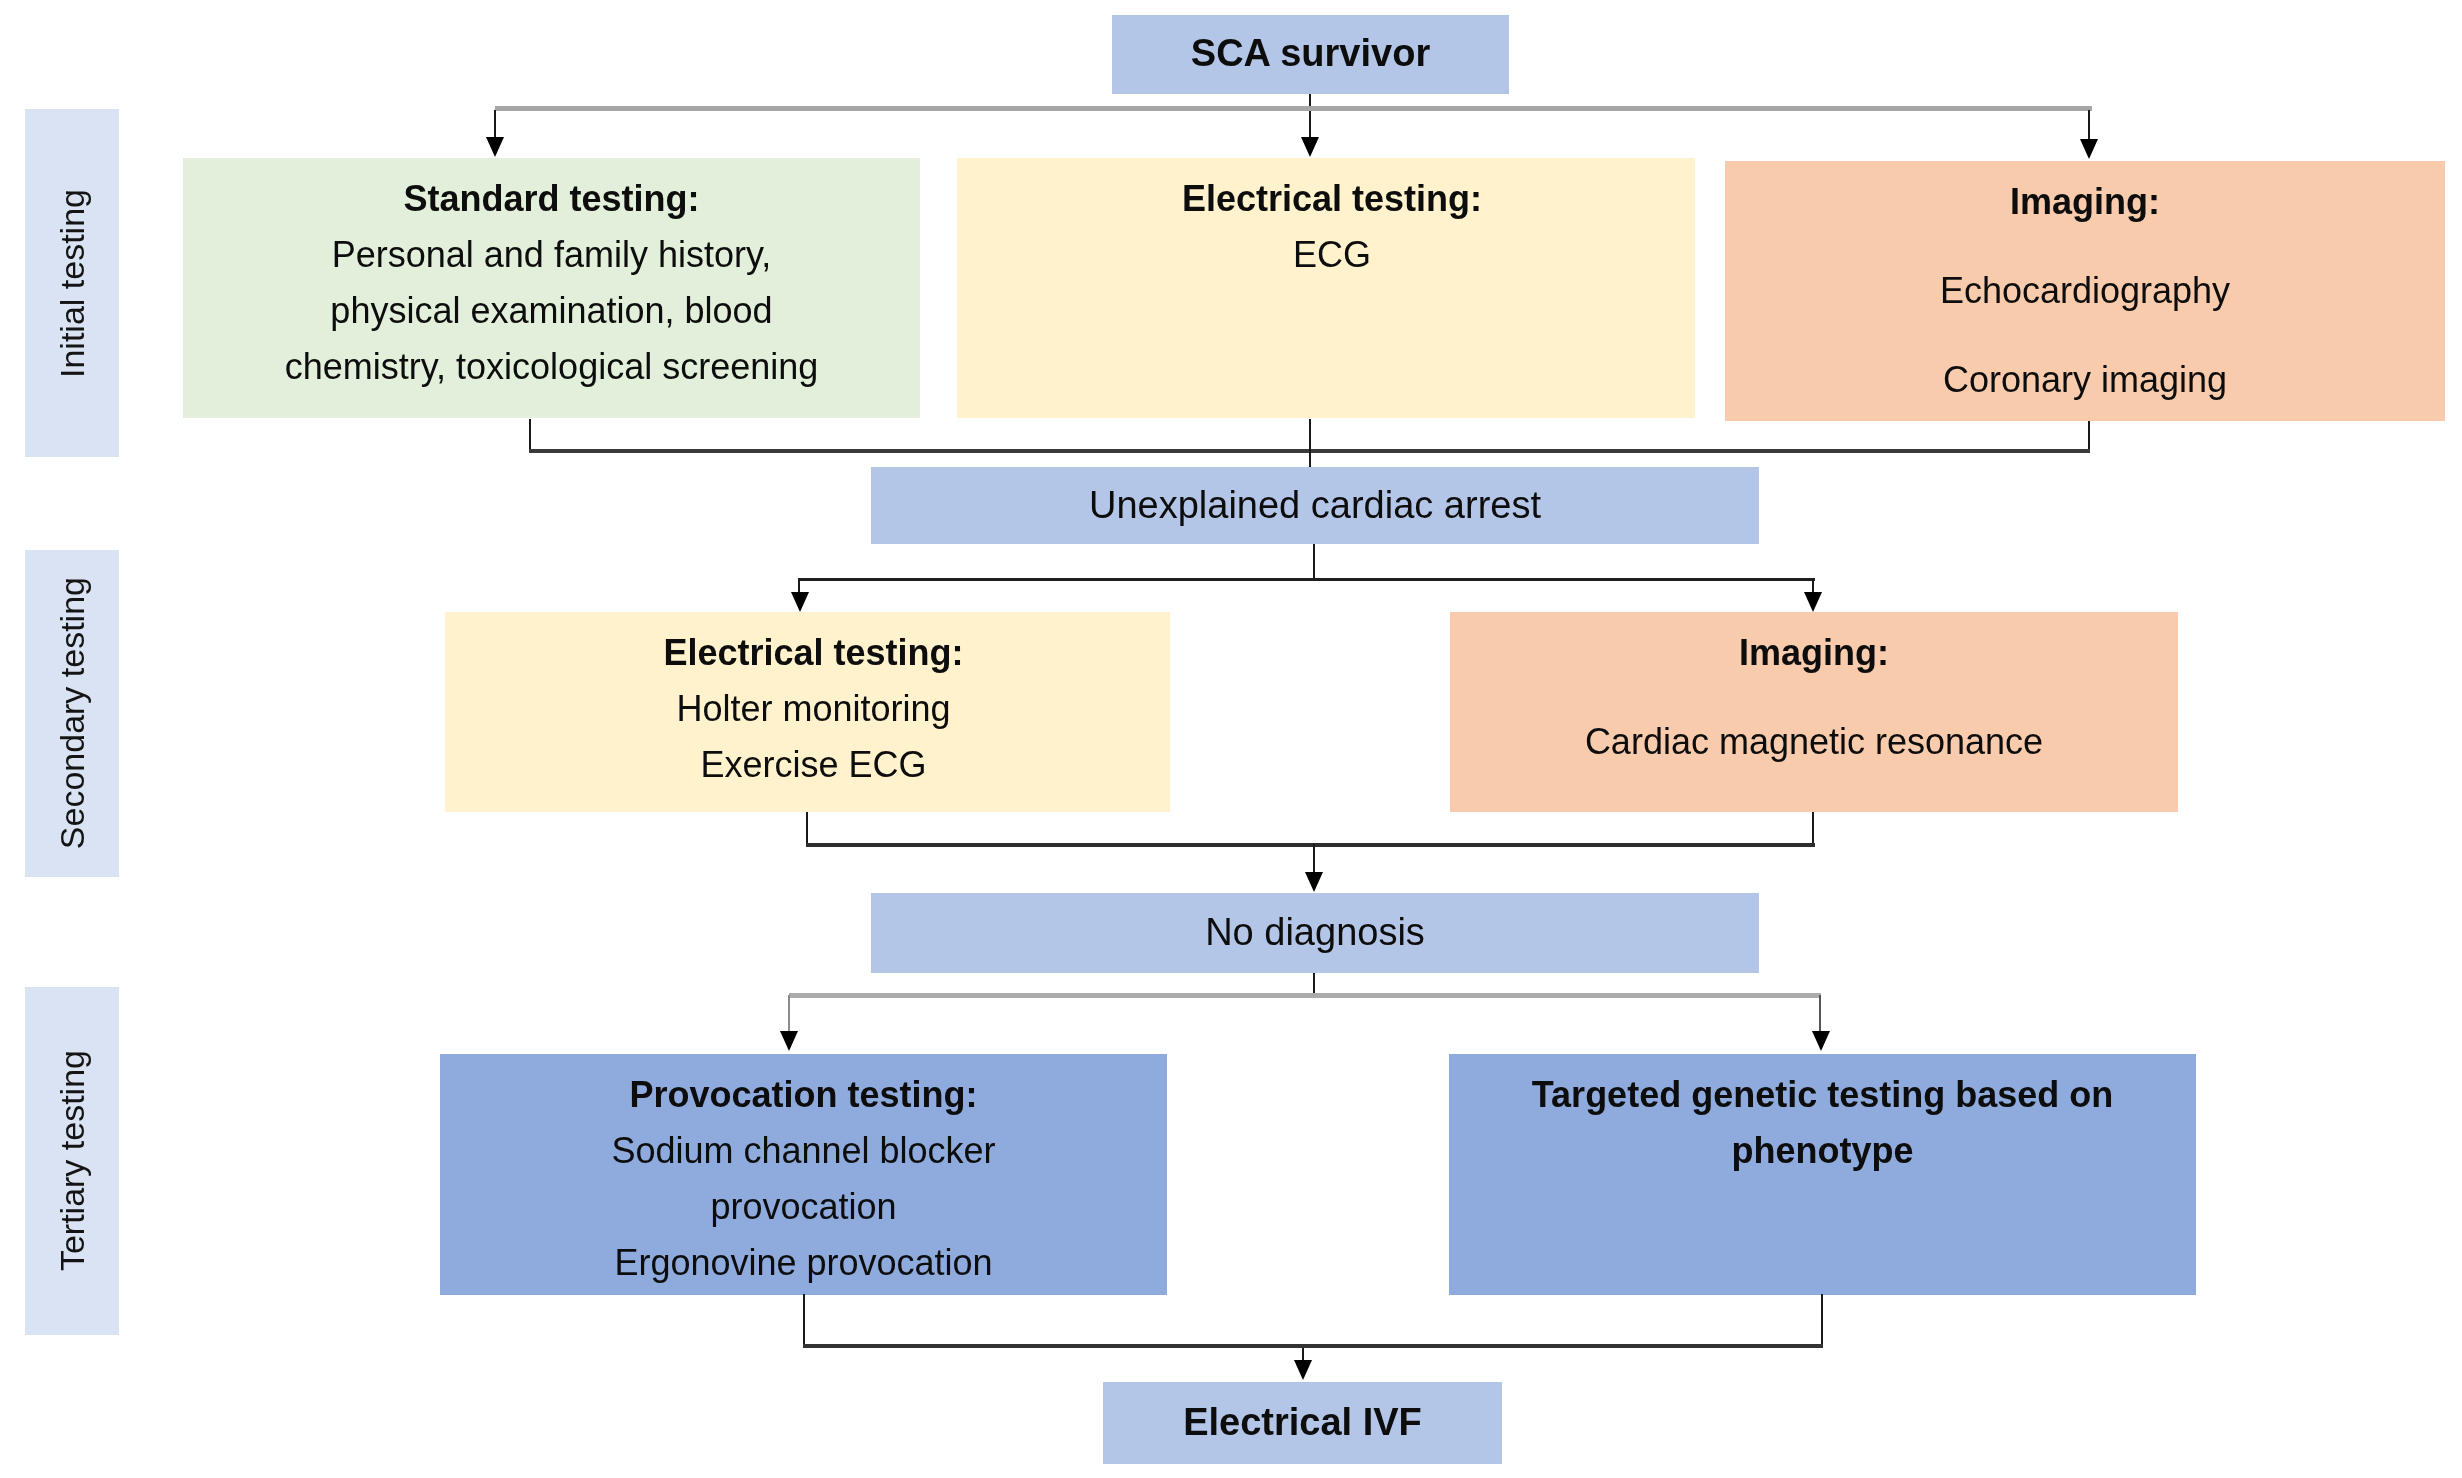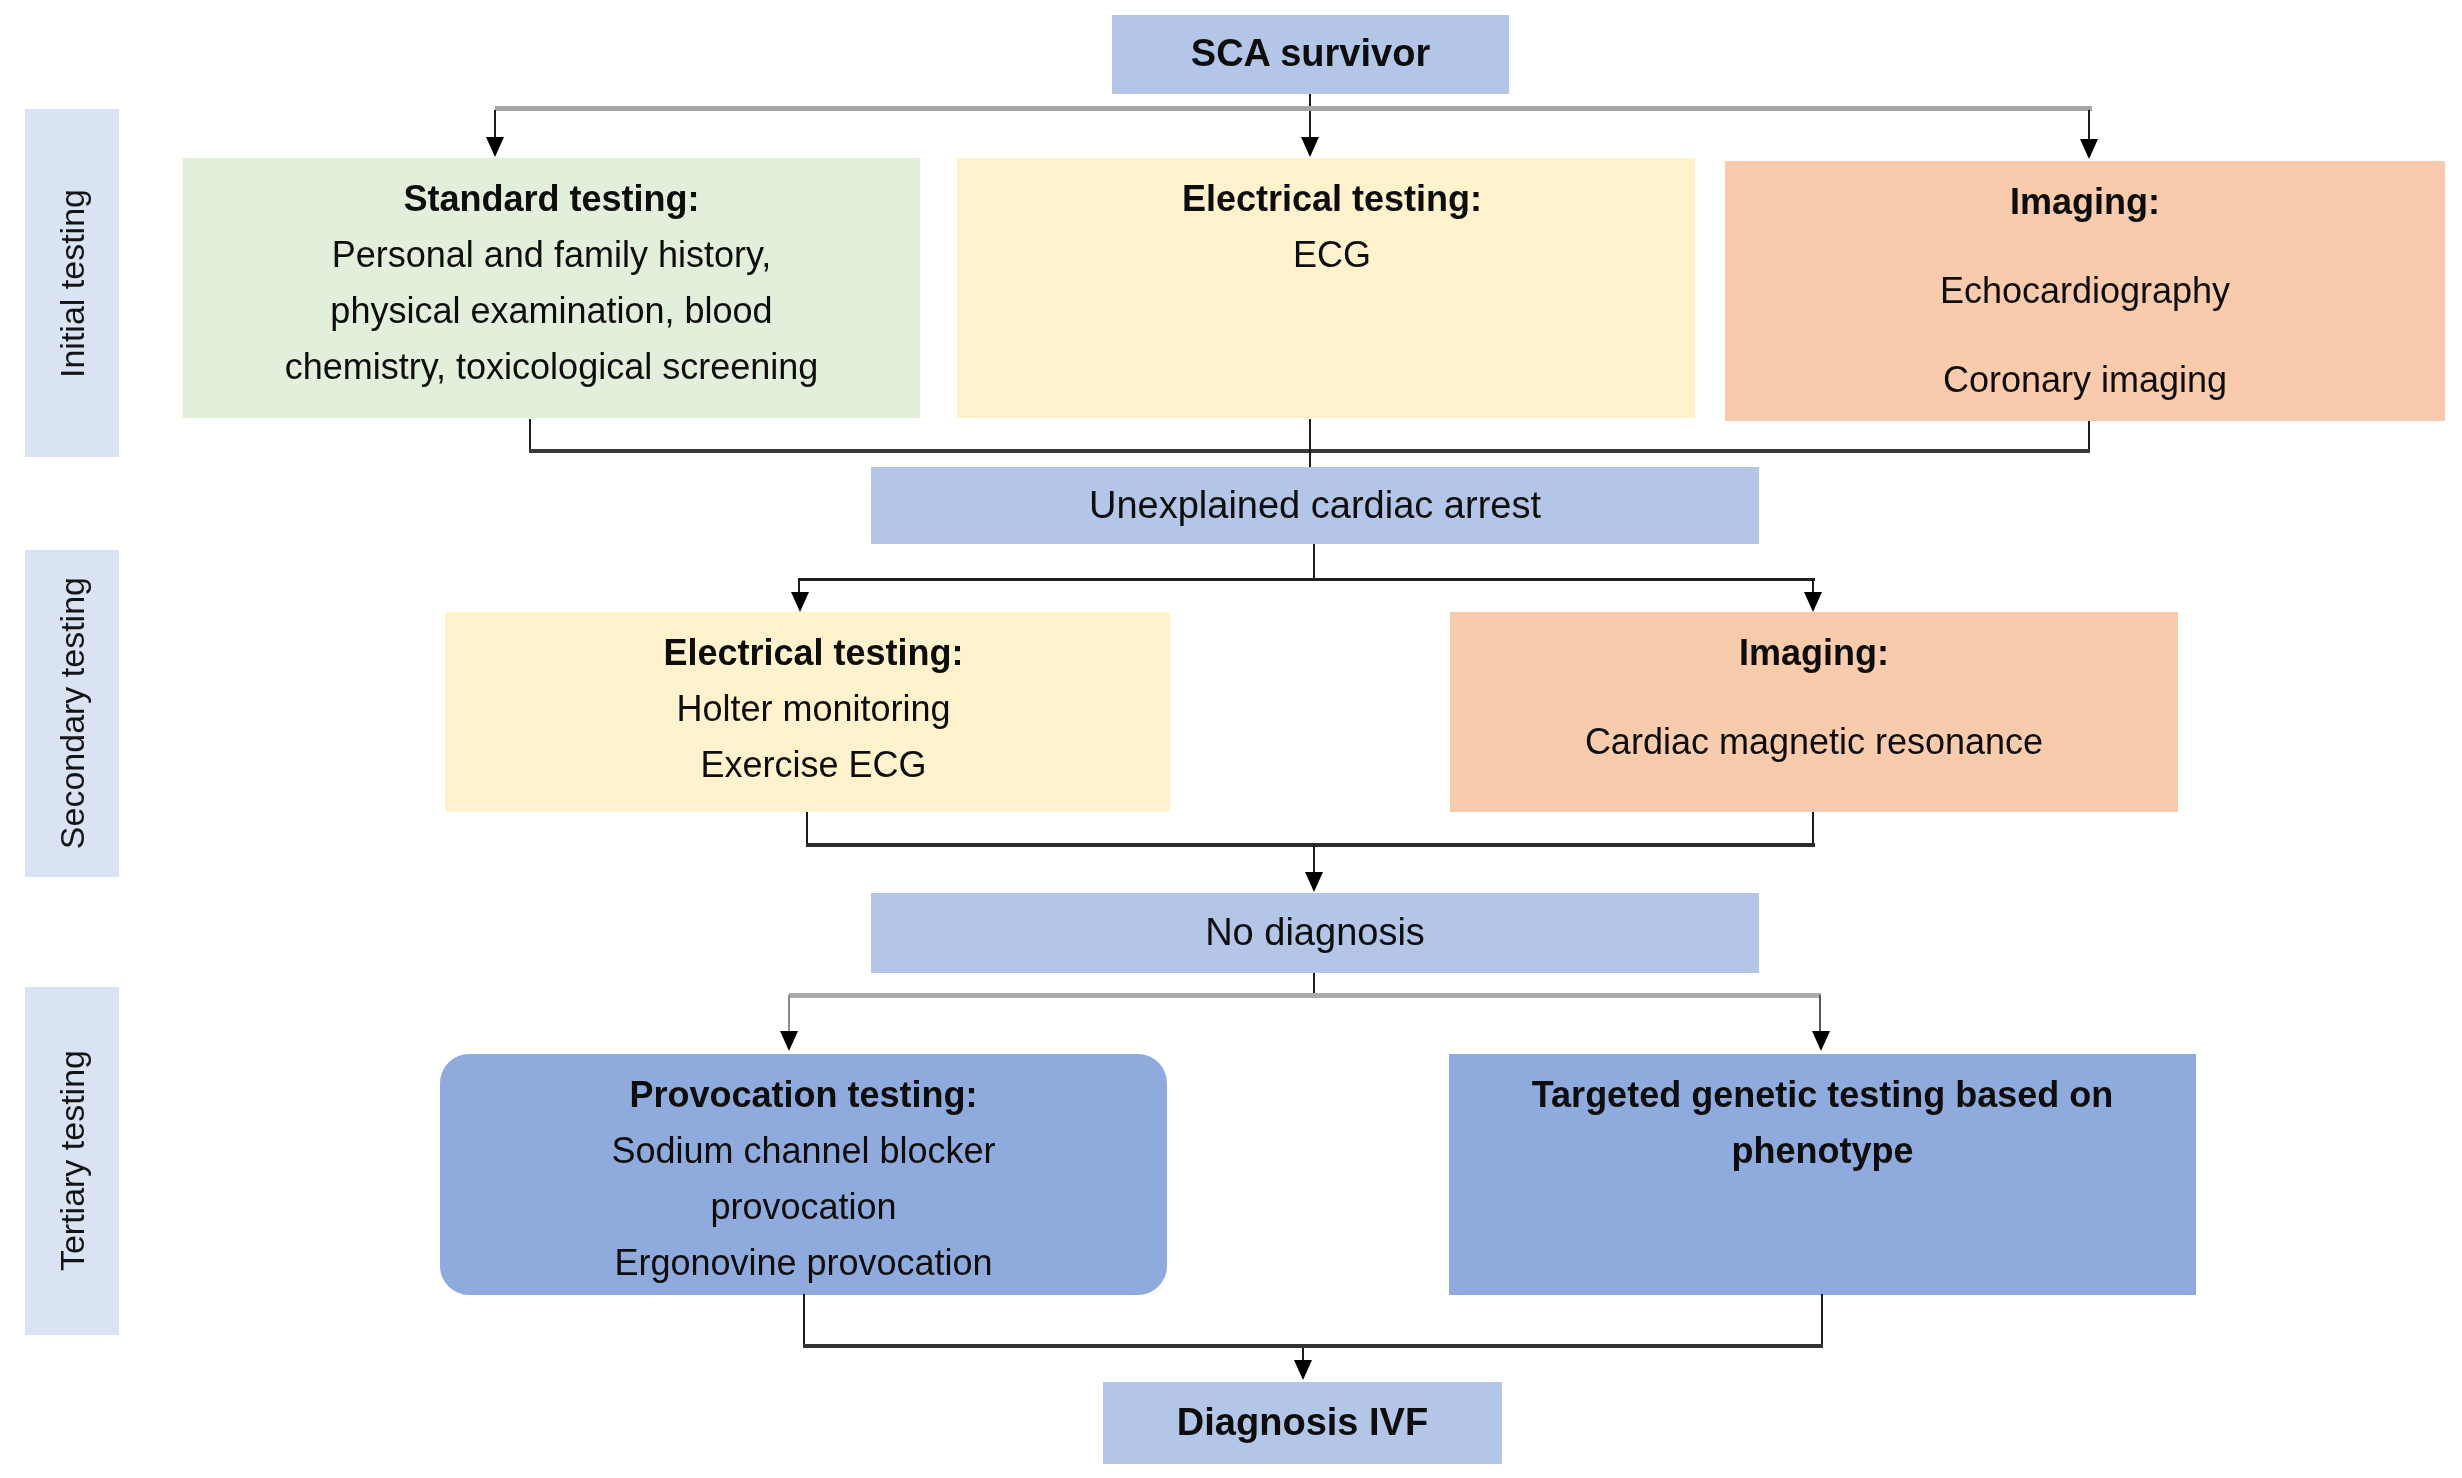--- a/index.html
+++ b/index.html
@@ -77,34 +77,34 @@
 
   <div class="box big fill-orange" style="left:1450px;top:612px;width:728px;height:200px;">
     <div class="t bold">Imaging:</div>
     <div class="t">Cardiac magnetic resonance</div>
   </div>
 
   <div class="box band" style="left:871px;top:893px;width:888px;height:80px;">
     <div class="t">No diagnosis</div>
   </div>
 
-  <div class="box big fill-blue" style="left:440px;top:1054px;width:727px;height:241px;border-radius:29px;">
+  <div class="box big fill-blue" style="left:440px;top:1054px;width:727px;height:241px;">
     <div class="t bold">Provocation testing:</div>
     <div class="t">Sodium channel blocker</div>
     <div class="t">provocation</div>
     <div class="t">Ergonovine provocation</div>
   </div>
 
   <div class="box big fill-blue" style="left:1449px;top:1054px;width:747px;height:241px;">
     <div class="t bold">Targeted genetic testing based on</div>
     <div class="t bold">phenotype</div>
   </div>
 
   <div class="box band bold" style="left:1103px;top:1382px;width:399px;height:82px;">
-    <div class="t">Diagnosis IVF</div>
+    <div class="t">Electrical IVF</div>
   </div>
 
   <div class="vl" style="left:1309px;top:94px;height:44px;"></div>
   <div class="ah" style="left:1301px;top:137px;"></div>
   <div class="h" style="left:495px;top:106px;width:1597px;height:5.4px;background:#a6a6a6;"></div>
   <div class="vl" style="left:494px;top:110px;height:28px;"></div>
   <div class="ah" style="left:486px;top:137px;"></div>
   <div class="vl" style="left:2088px;top:110px;height:30px;"></div>
   <div class="ah" style="left:2080px;top:139px;"></div>
 

